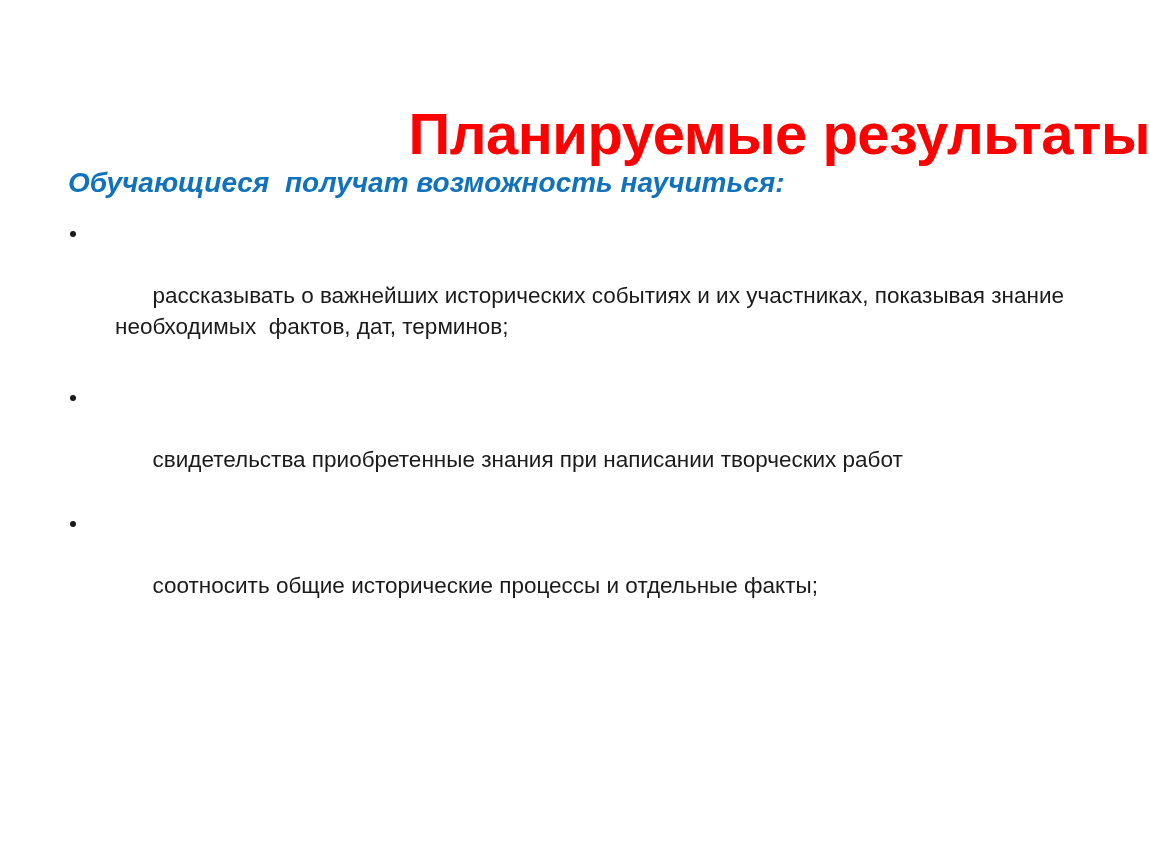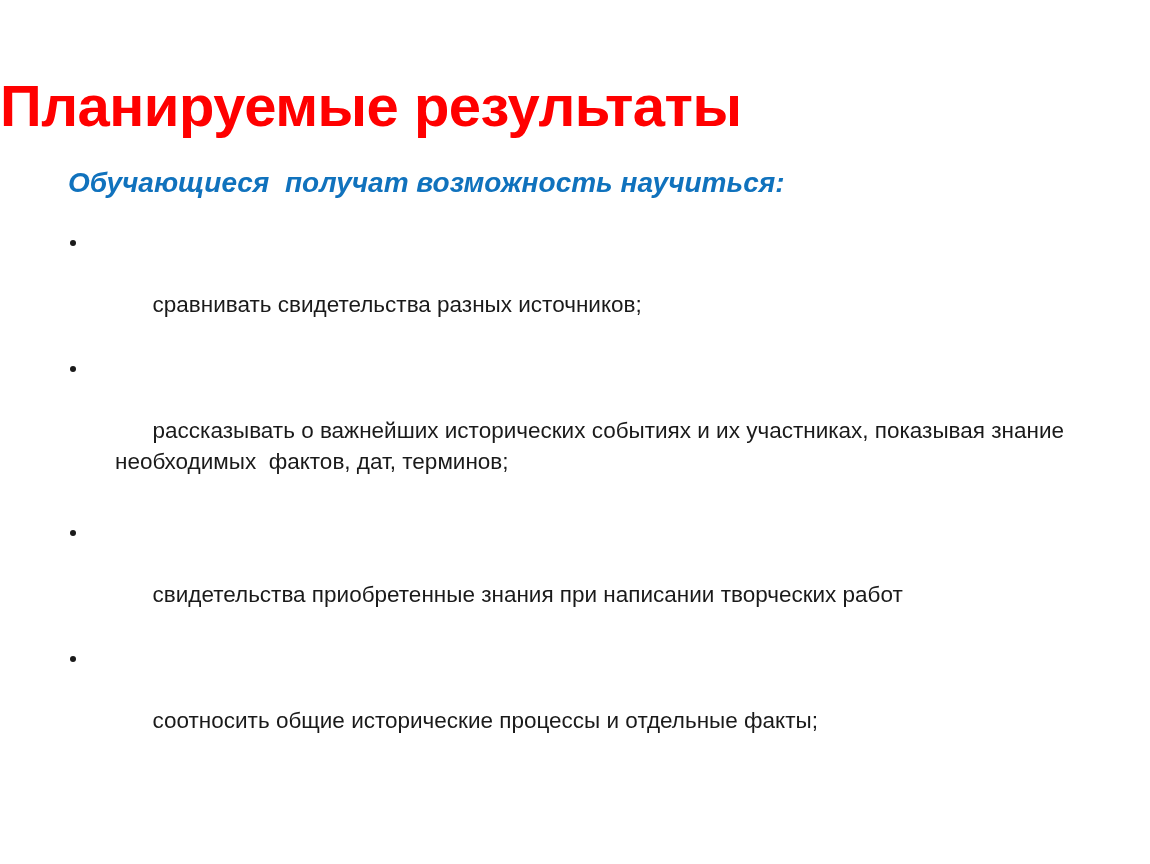--- a/index.html
+++ b/index.html
@@ -20,23 +20,23 @@
     width: 1150px;
     height: 864px;
     background: #ffffff;
     box-sizing: border-box;
   }
 
   
   .slide-title {
     position: absolute;
     left: 0;
-    top: 36px;
+    top: 64px;
     width: 1150px;
-    text-align: left;
+    text-align: right;
     color: #ff0000;
     font-family: "Liberation Sans", "DejaVu Sans", sans-serif;
     font-weight: bold;
     font-size: 58px;
     line-height: 62px;
     letter-spacing: -0.5px;
     white-space: nowrap;
   }
 
   
@@ -115,24 +115,20 @@
 
 <div class="slide">
 
   <h1 class="slide-title">Планируемые результаты</h1>
 
   <h2 class="slide-subtitle">Обучающиеся  получат возможность научиться:</h2>
 
   <ul class="bullet-list">
 
 
-    <li class="bullet-item gap-before">
-      <span class="bullet-marker"></span>
-      <span>сравнивать свидетельства разных источников;</span>
-    </li>
 
     <li class="bullet-item">
       <span class="bullet-marker"></span>
       <span>рассказывать о важнейших исторических событиях и их участниках, показывая знание необходимых  фактов, дат, терминов;</span>
     </li>
 
     <li class="bullet-item gap-before">
       <span class="bullet-marker"></span>
       <span>свидетельства приобретенные знания при написании творческих работ</span>
     </li>

